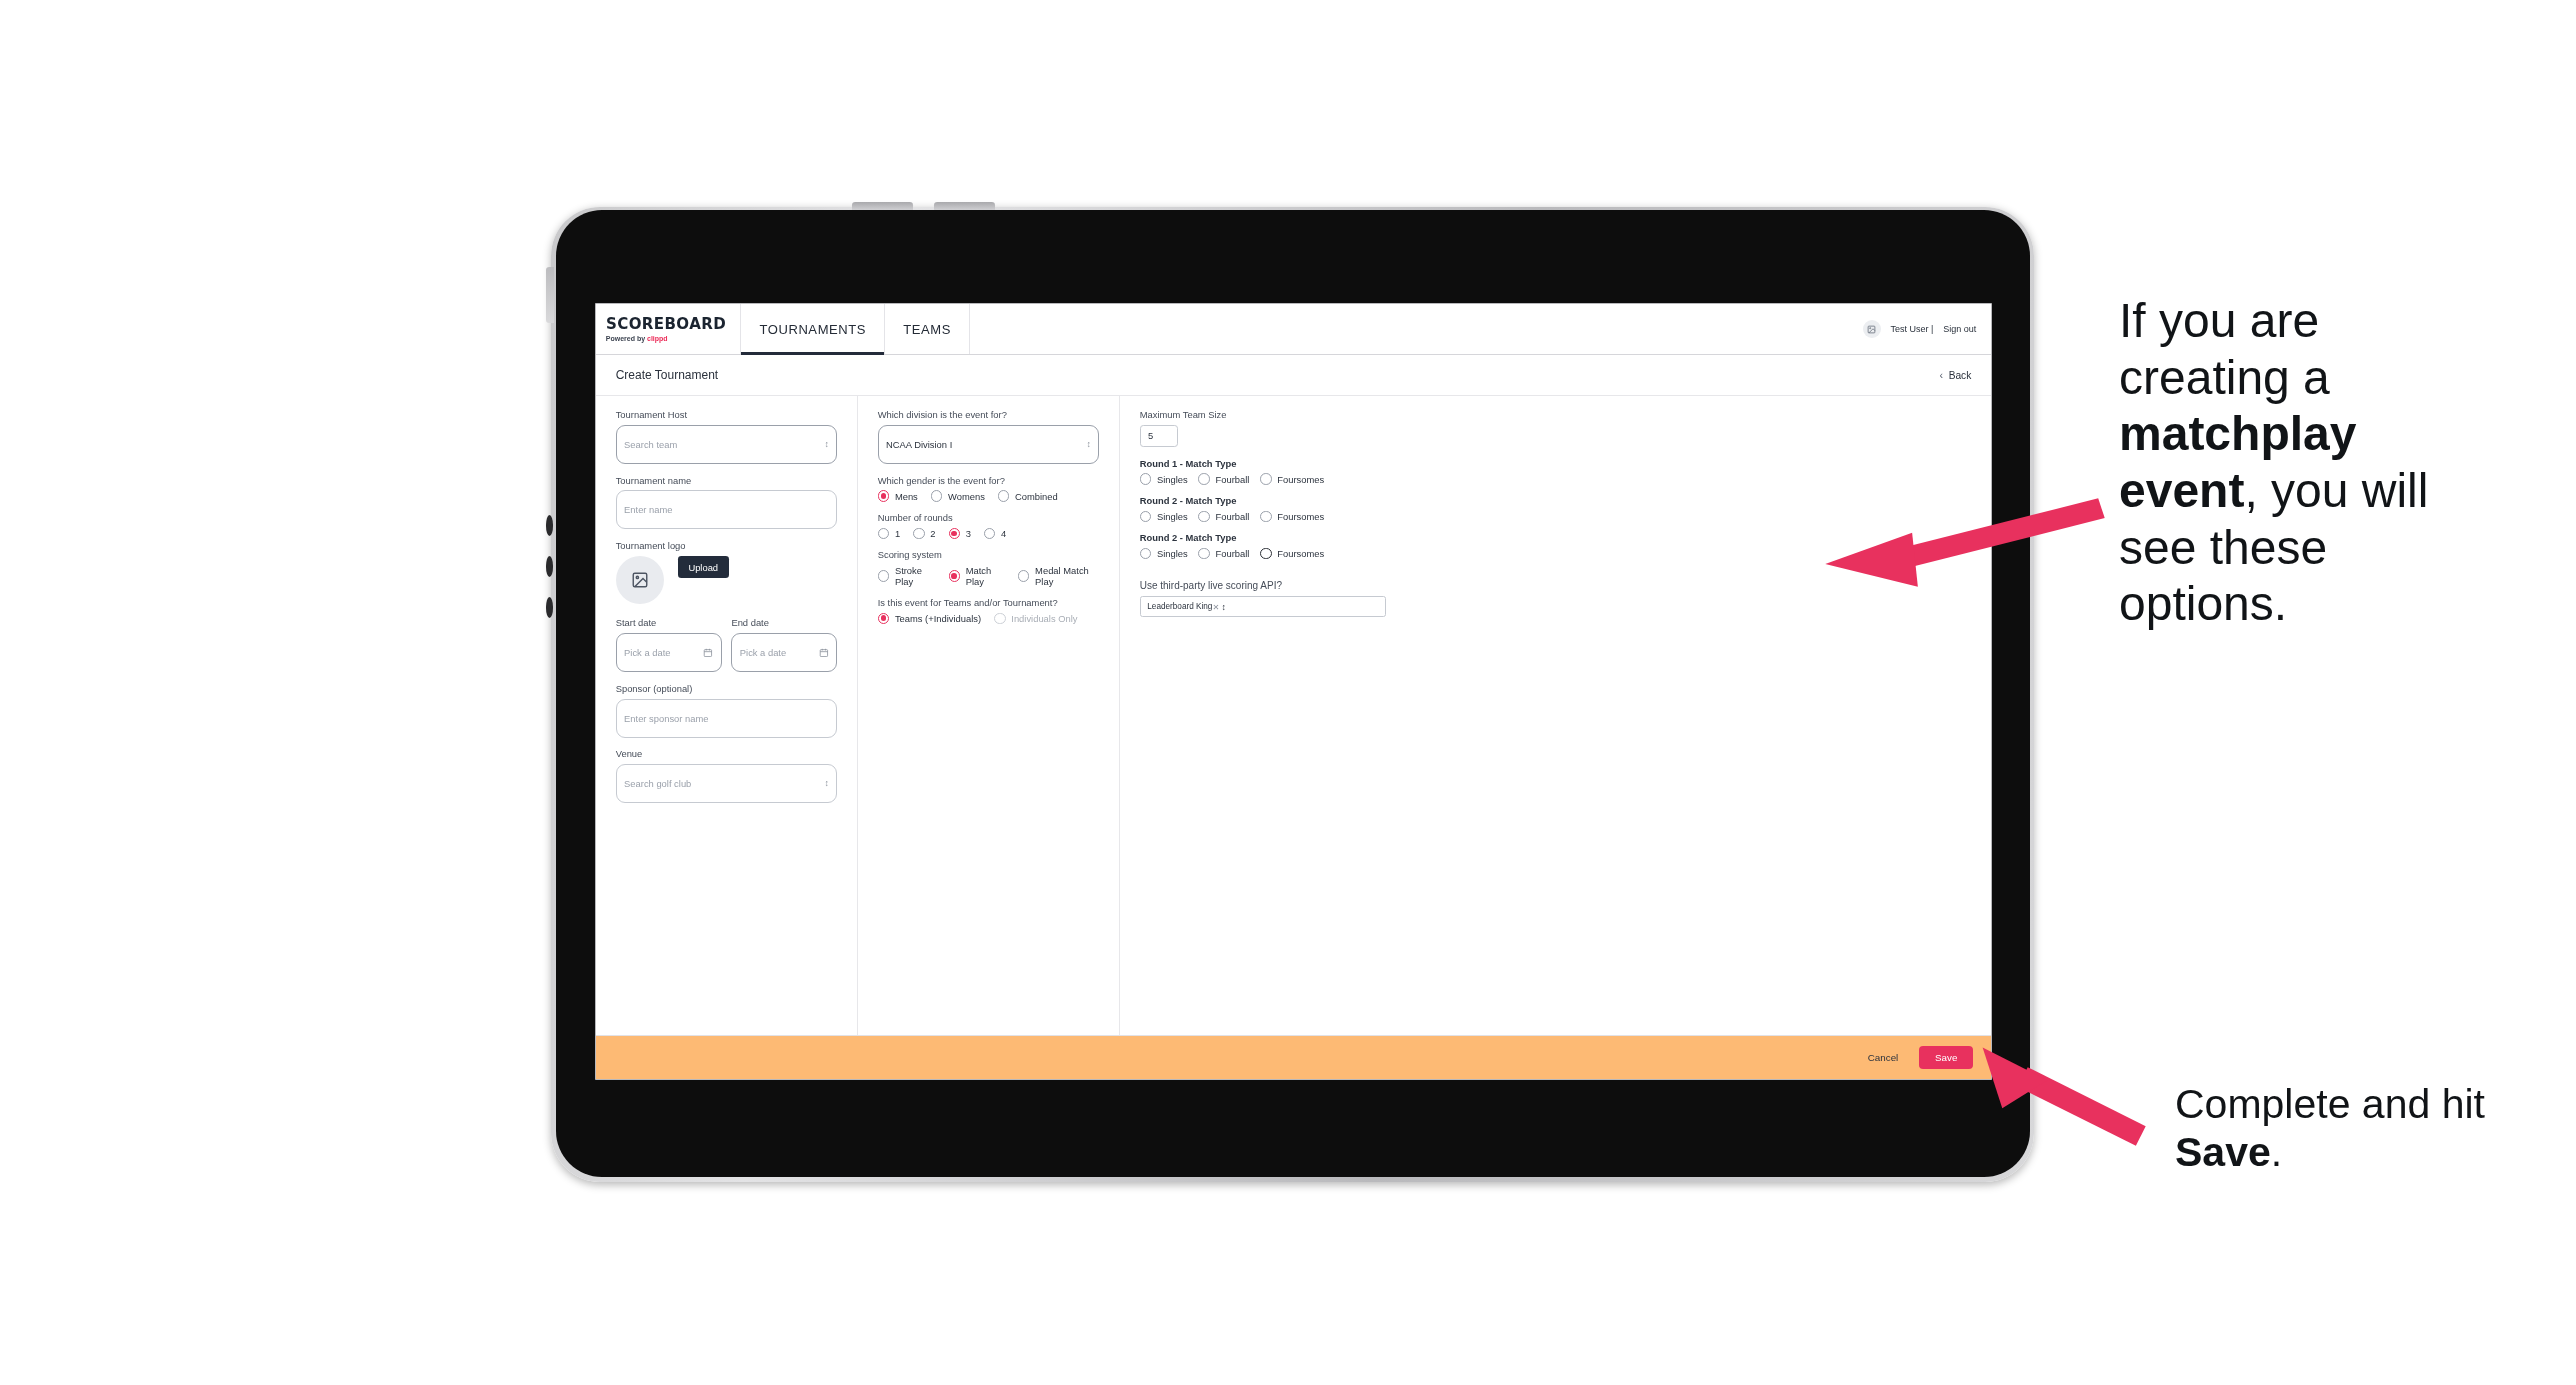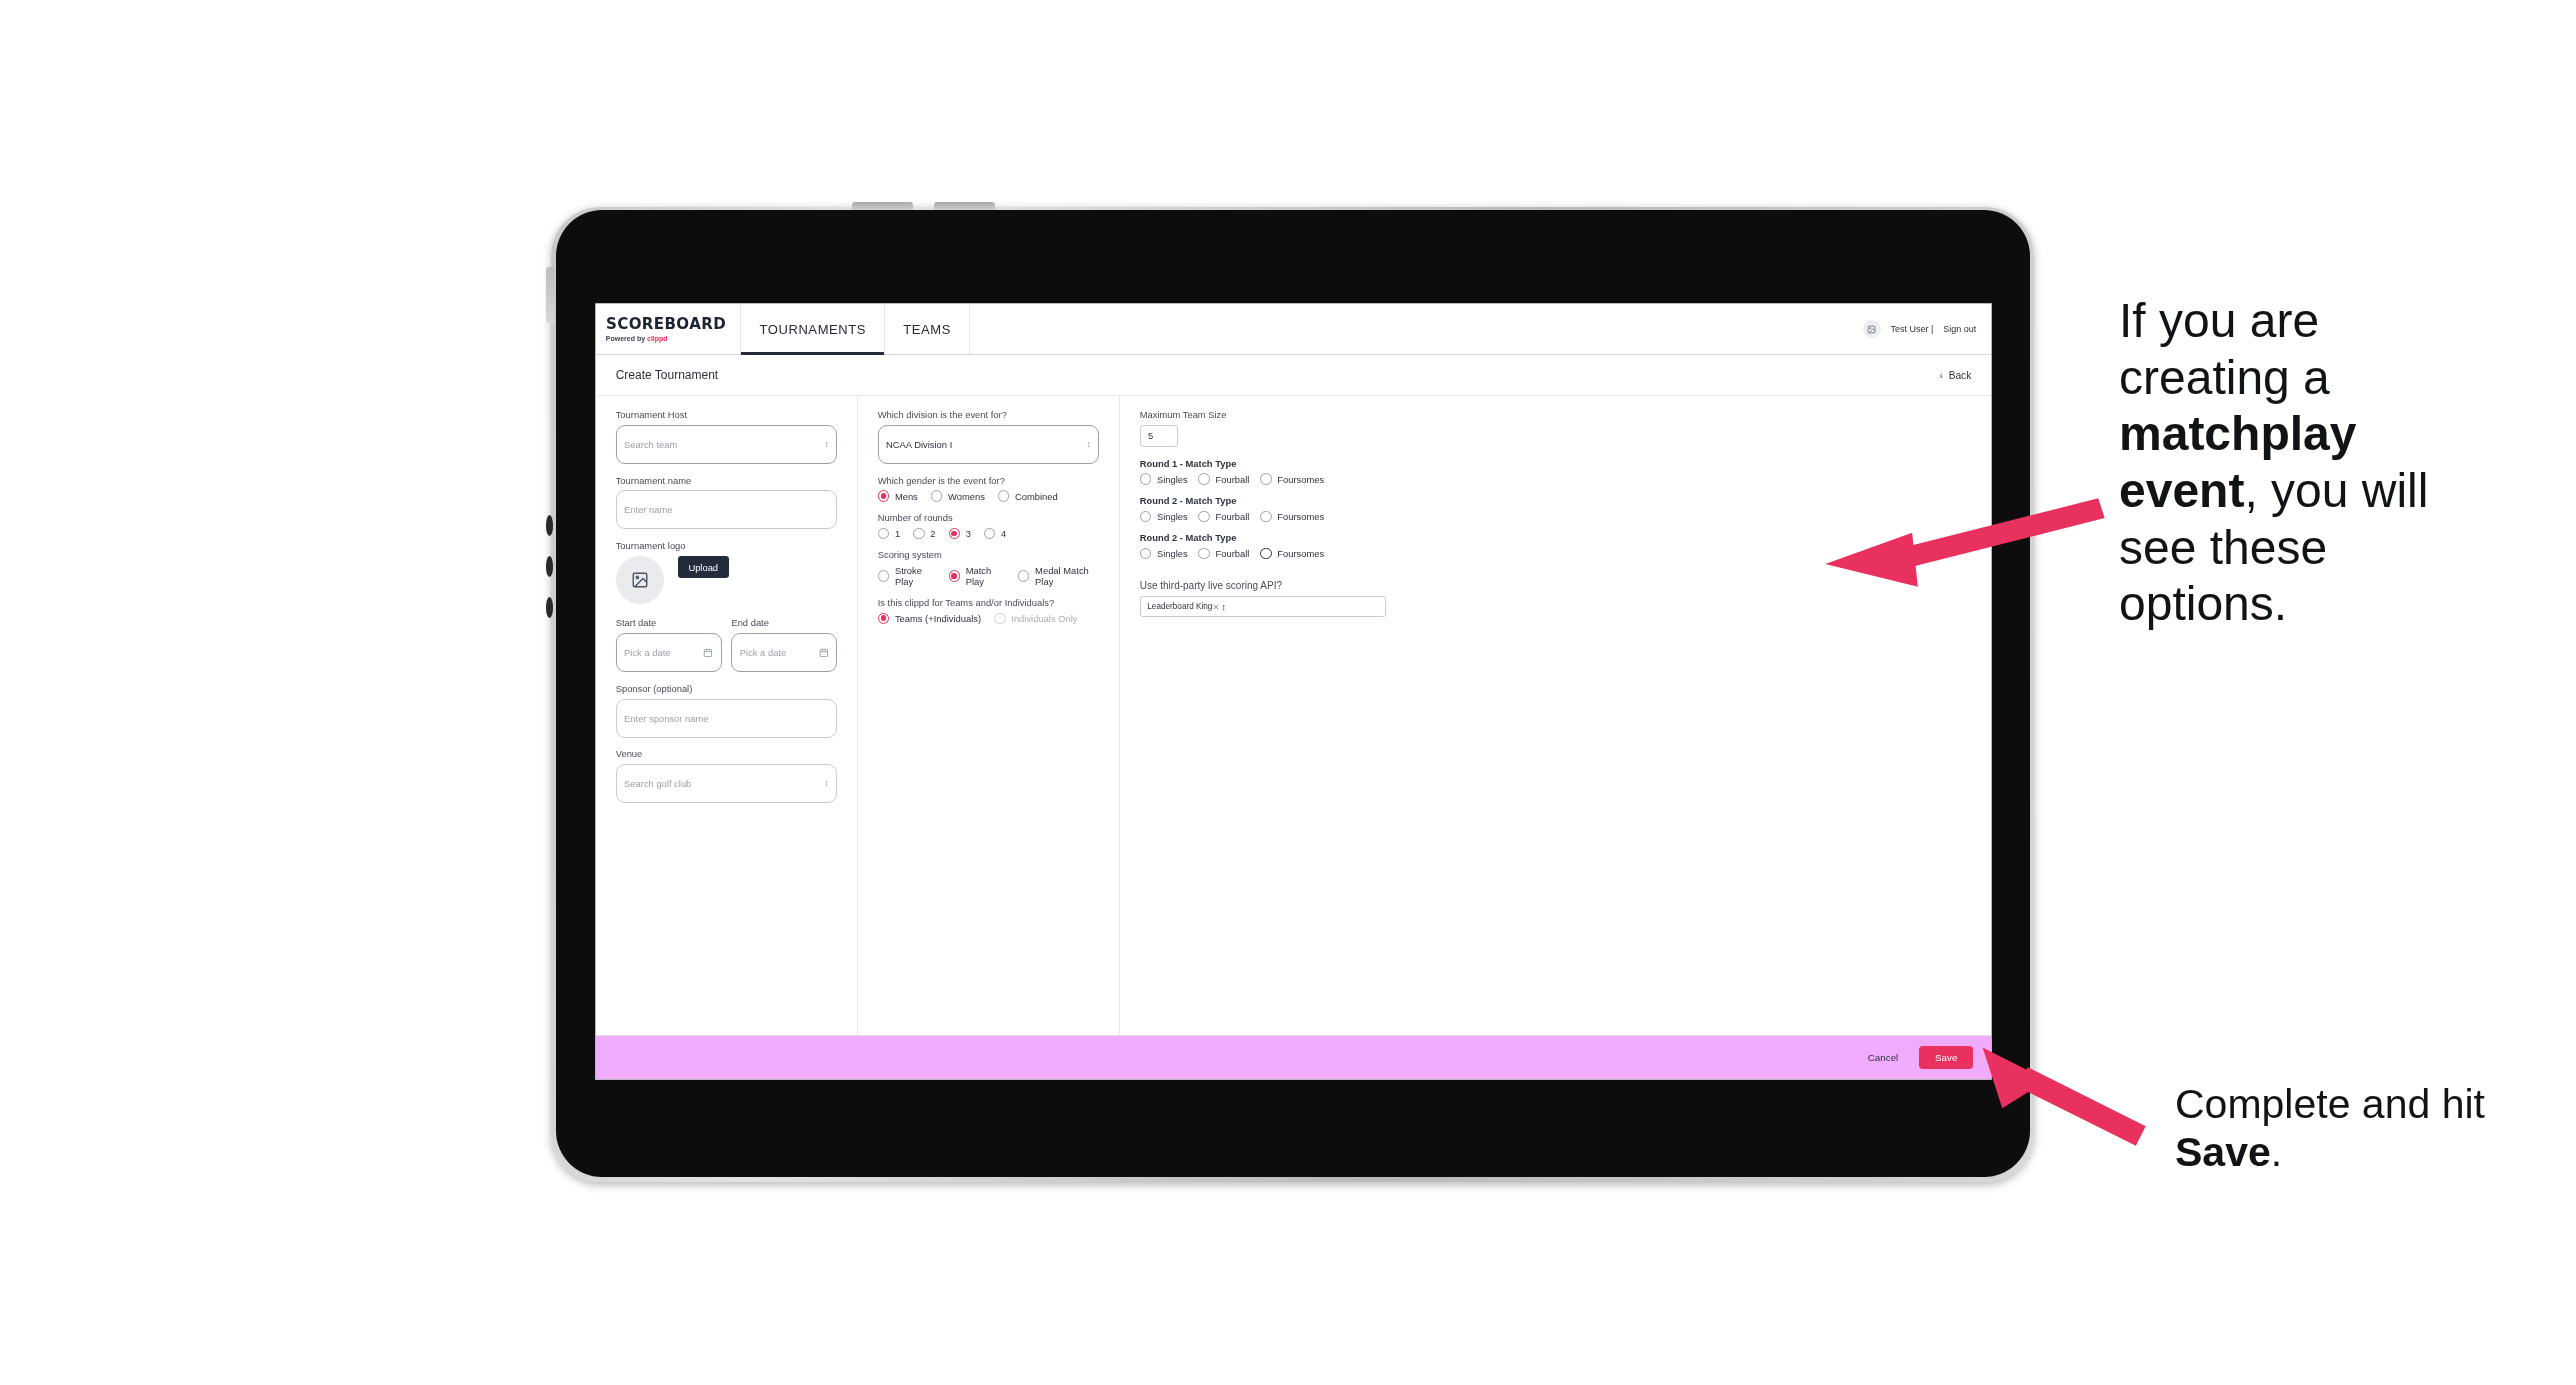--- a/index.html
+++ b/index.html
@@ -173,21 +173,21 @@
 
   .api-input {
     width: 246px; height: 21px; border: 0.8px solid #c6cad1; border-radius: 2.5px;
     display: flex; align-items: center; padding: 0 6.6px; font-size: 8.2px; color: #2c333e;
   }
 
   
   .app-footer {
     height: 44px; min-height: 44px; border-top: 0.8px solid #e2e2e6;
     display: flex; align-items: center; justify-content: flex-end;
-    gap: 13px; padding-right: 18px; background: #f0abfc;
+    gap: 13px; padding-right: 18px; background: #fdba74;
   }
   .cancel-btn { font-size: 9.8px; color: #2b323d; cursor: pointer; padding: 4.9px 8.2px; }
   .save-btn {
     background: #e8315e; color: #fff; font-size: 9.8px;
     padding: 5.7px 15.6px; border-radius: 4.1px; cursor: pointer; font-weight: 500;
   }
 
   
   .anno {
     position: absolute;
@@ -391,21 +391,21 @@
               <span>Match Play</span>
             </div>
             <div class="radio">
               <span class="dot"></span>
               <span>Medal Match Play</span>
             </div>
           </div>
         </div>
 
         <div>
-          <span class="flabel">Is this clippd for Teams and/or Individuals?</span>
+          <span class="flabel">Is this event for Teams and/or Tournament?</span>
           <div class="radio-row">
             <div class="radio">
               <span class="dot checked"></span>
               <span>Teams (+Individuals)</span>
             </div>
             <div class="radio disabled">
               <span class="dot"></span>
               <span>Individuals Only</span>
             </div>
           </div>

